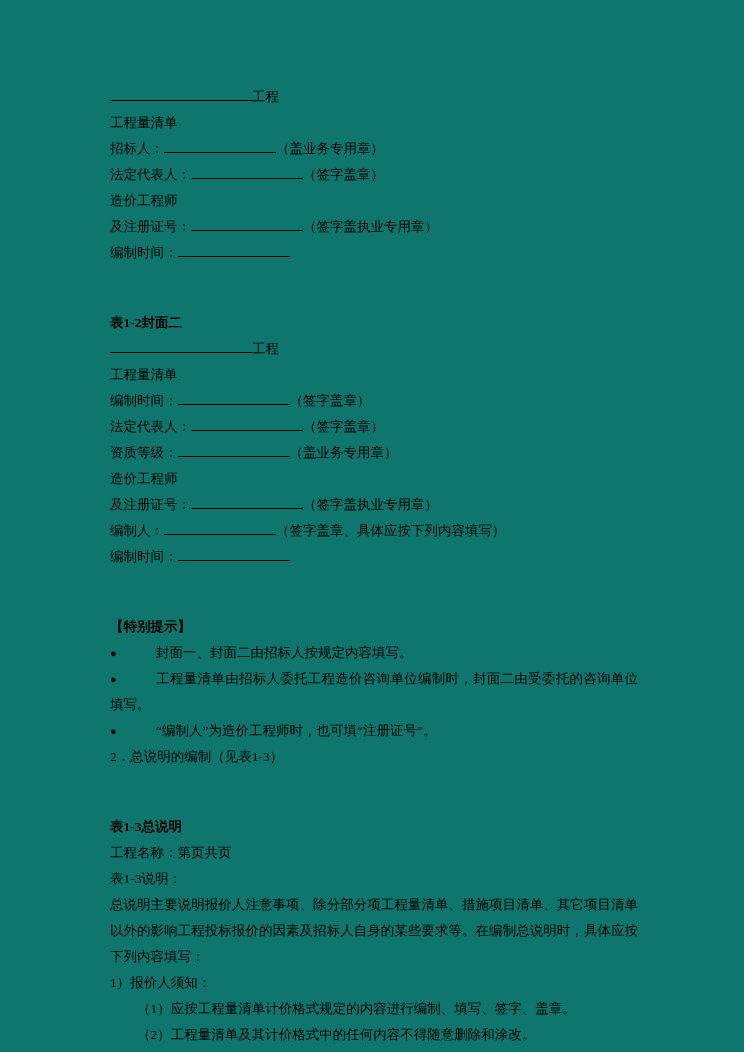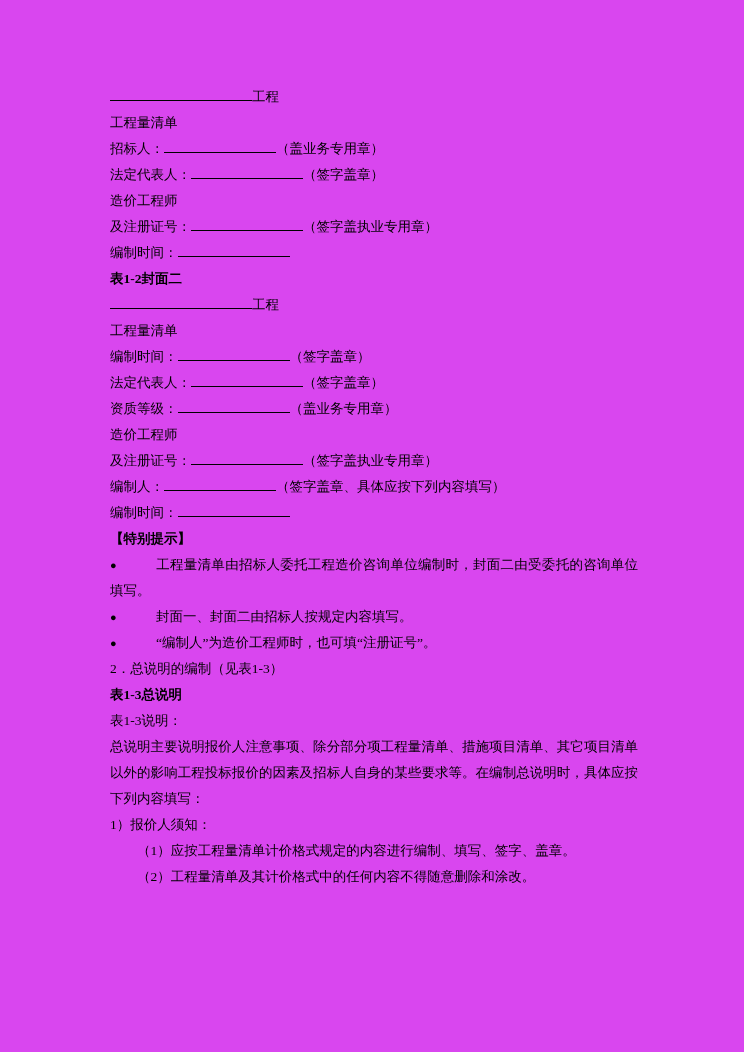--- a/index.html
+++ b/index.html
@@ -8,37 +8,37 @@
     background: #ffffff;
     width: 744px;
     height: 1052px;
     font-family: "Liberation Serif", "DejaVu Serif", serif;
     color: #000000;
   }
   .page {
     position: relative;
     width: 744px;
     height: 1052px;
-    background: #d946ef;
+    background: #0f766e;
     overflow: hidden;
   }
   .content {
     position: absolute;
     left: 110px;
     top: 84px;
     width: 528px;
     font-size: 13.5px;
     line-height: 26px;
   }
   p.line {
     margin: 0;
     padding: 0;
     text-align: justify;
   }
-  p.line.bold { font-weight: bold; }
+  p.line.bold { font-weight: bold; margin-top: 44px; }
   p.line.indent2 { text-indent: 2em; }
   .blank {
     display: inline-block;
     border-bottom: 1px solid #000;
     height: 14px;
     vertical-align: baseline;
   }
   .w140 { width: 142px; }
   .w110 { width: 112px; }
   .bullet {
@@ -82,30 +82,31 @@
     <p class="line">造价工程师</p>
 
     <p class="line"><span>及注册证号：</span><span class="blank w110"></span><span>（签字盖执业专用章）</span></p>
 
     <p class="line"><span>编制人：</span><span class="blank w110"></span><span>（签字盖章、具体应按下列内容填写）</span></p>
 
     <p class="line"><span>编制时间：</span><span class="blank w110"></span></p>
 
     <p class="line bold">【特别提示】</p>
 
+    <p class="line"><span class="bullet">●</span><span>封面一、封面二由招标人按规定内容填写。</span></p>
+
     <p class="line"><span class="bullet">●</span><span>工程量清单由招标人委托工程造价咨询单位编制时，封面二由受委托的咨询单位填写。</span></p>
-
-    <p class="line"><span class="bullet">●</span><span>封面一、封面二由招标人按规定内容填写。</span></p>
 
     <p class="line"><span class="bullet">●</span><span>“编制人”为造价工程师时，也可填“注册证号”。</span></p>
 
     <p class="line">2．总说明的编制（见表1-3）</p>
 
     <p class="line bold">表1-3总说明</p>
 
+    <p class="line">工程名称：第页共页</p>
 
     <p class="line">表1-3说明：</p>
 
     <p class="line">总说明主要说明报价人注意事项、除分部分项工程量清单、措施项目清单、其它项目清单以外的影响工程投标报价的因素及招标人自身的某些要求等。在编制总说明时，具体应按下列内容填写：</p>
 
     <p class="line">1）报价人须知：</p>
 
     <p class="line indent2">（1）应按工程量清单计价格式规定的内容进行编制、填写、签字、盖章。</p>
 
     <p class="line indent2">（2）工程量清单及其计价格式中的任何内容不得随意删除和涂改。</p>

